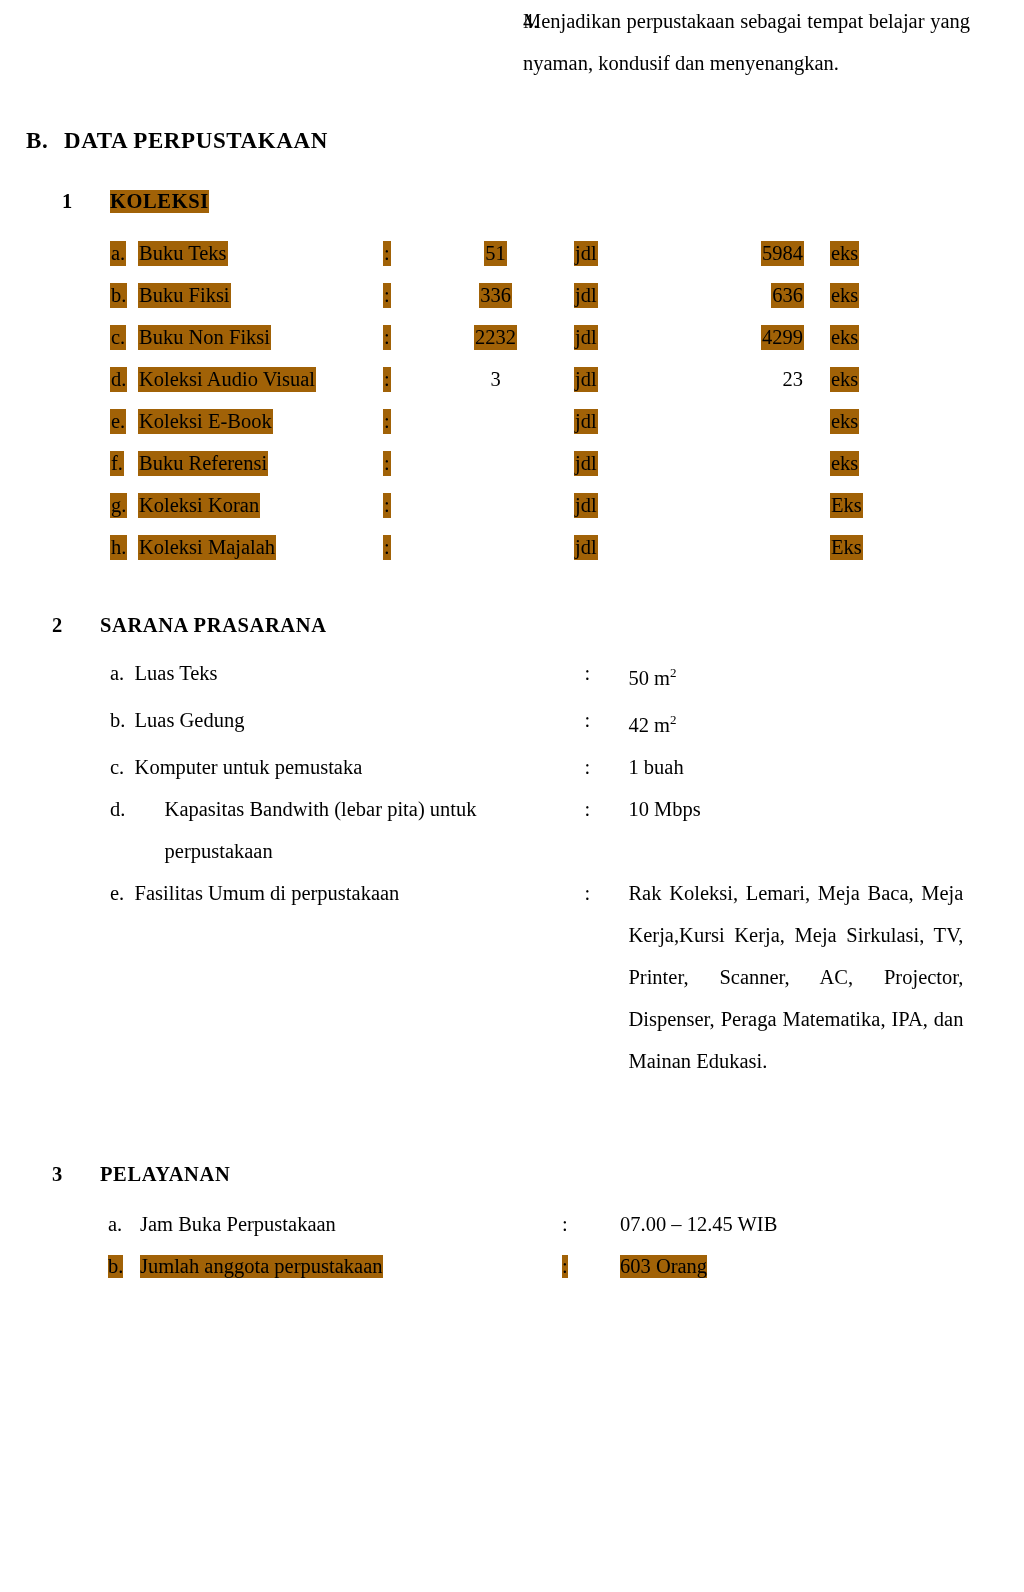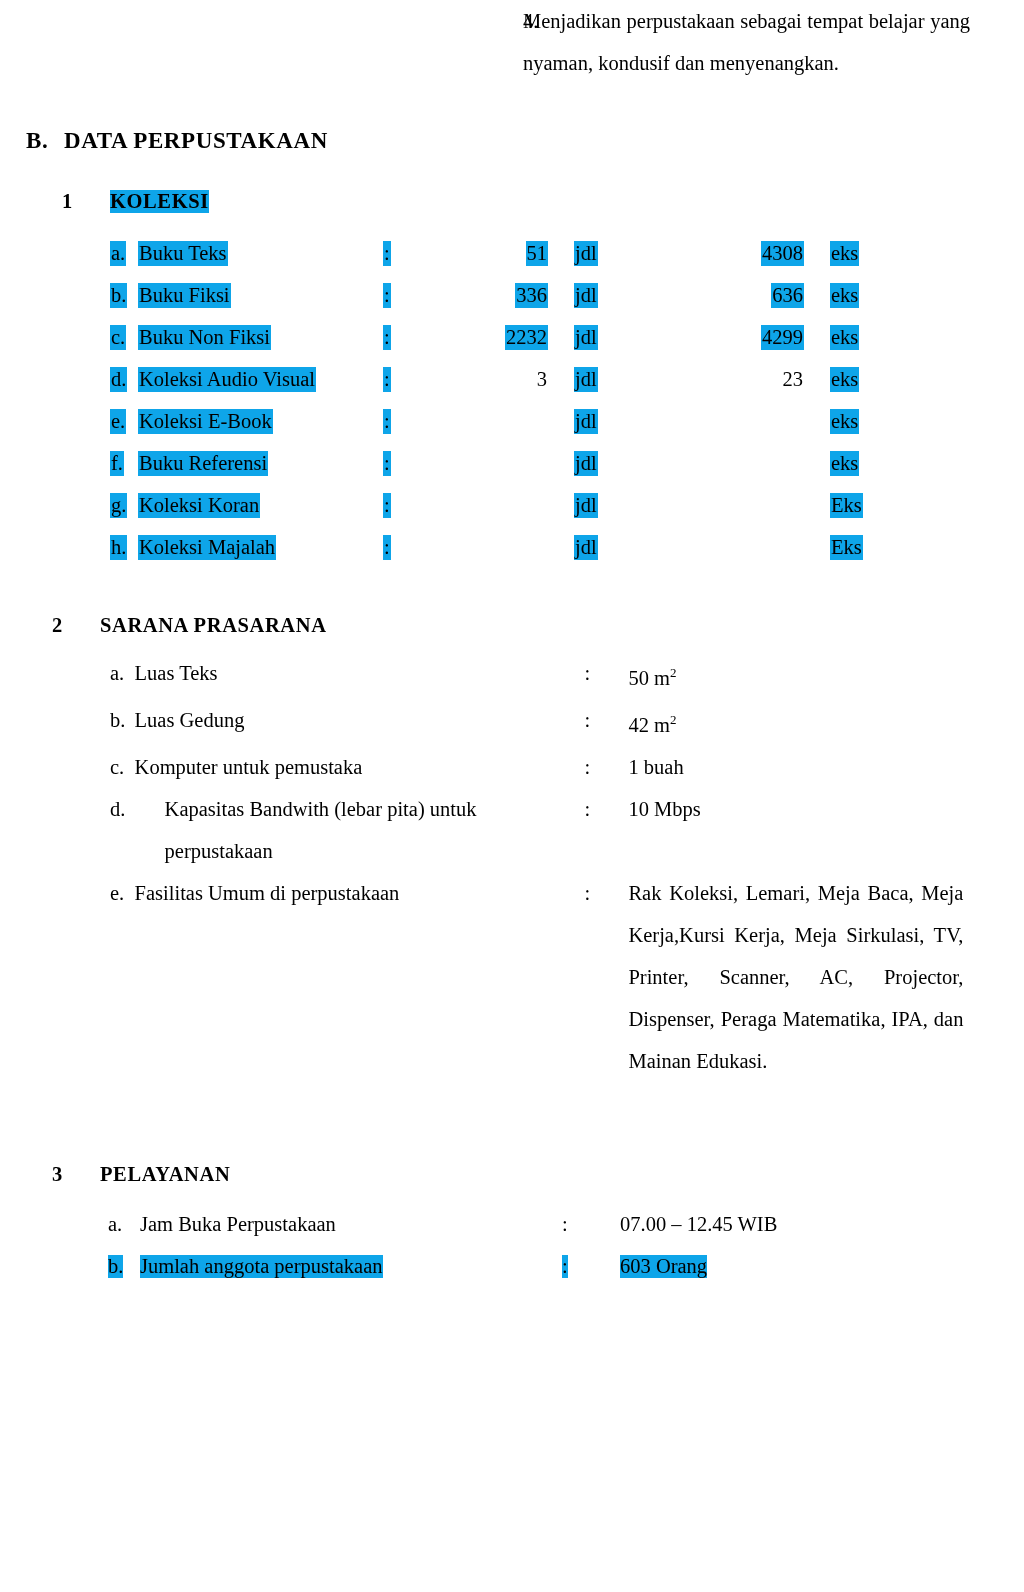--- a/index.html
+++ b/index.html
@@ -61,41 +61,41 @@
     letter-spacing: 0.6px;
   }
   .group-head .num {
     position: absolute;
     left: 0;
     top: 0;
     width: 34px;
   }
   .group-head .title { margin-left: 48px; display: inline-block; }
 
-  .hl { background: #0ea5e9; }
+  .hl { background: #a16207; }
 
   
   .koleksi {
     position: absolute;
     left: 110px;
     top: 232px;
     width: 800px;
     font-size: 20.5px;
     border-collapse: collapse;
   }
   .koleksi td {
     padding: 0;
     height: 42px;
     vertical-align: middle;
     white-space: nowrap;
   }
   .koleksi td.letter { width: 28px; }
   .koleksi td.name   { width: 245px; }
   .koleksi td.colon  { width: 60px; text-align: left; }
-  .koleksi td.qty    { width: 105px; text-align: right; padding-right: 8px; }
+  .koleksi td.qty    { width: 105px; text-align: center; padding-right: 8px; }
   .koleksi td.unit1  { width: 120px; padding-left: 18px; }
   .koleksi td.qty2   { width: 110px; text-align: right; padding-right: 8px; }
   .koleksi td.unit2  { padding-left: 18px; }
   .koleksi span.cell { display: inline-block; padding: 1px 1px; }
 
   
   .sarana {
     position: absolute;
     left: 110px;
     top: 652px;
@@ -161,21 +161,21 @@
   </div>
 
   <table class="koleksi">
     <tbody>
       <tr>
         <td class="letter"><span class="cell hl">a.</span></td>
         <td class="name"><span class="cell hl">Buku Teks</span></td>
         <td class="colon"><span class="cell hl">:</span></td>
         <td class="qty"><span class="cell hl">51</span></td>
         <td class="unit1"><span class="cell hl">jdl</span></td>
-        <td class="qty2"><span class="cell hl">4308</span></td>
+        <td class="qty2"><span class="cell hl">5984</span></td>
         <td class="unit2"><span class="cell hl">eks</span></td>
       </tr>
       <tr>
         <td class="letter"><span class="cell hl">b.</span></td>
         <td class="name"><span class="cell hl">Buku Fiksi</span></td>
         <td class="colon"><span class="cell hl">:</span></td>
         <td class="qty"><span class="cell hl">336</span></td>
         <td class="unit1"><span class="cell hl">jdl</span></td>
         <td class="qty2"><span class="cell hl">636</span></td>
         <td class="unit2"><span class="cell hl">eks</span></td>

